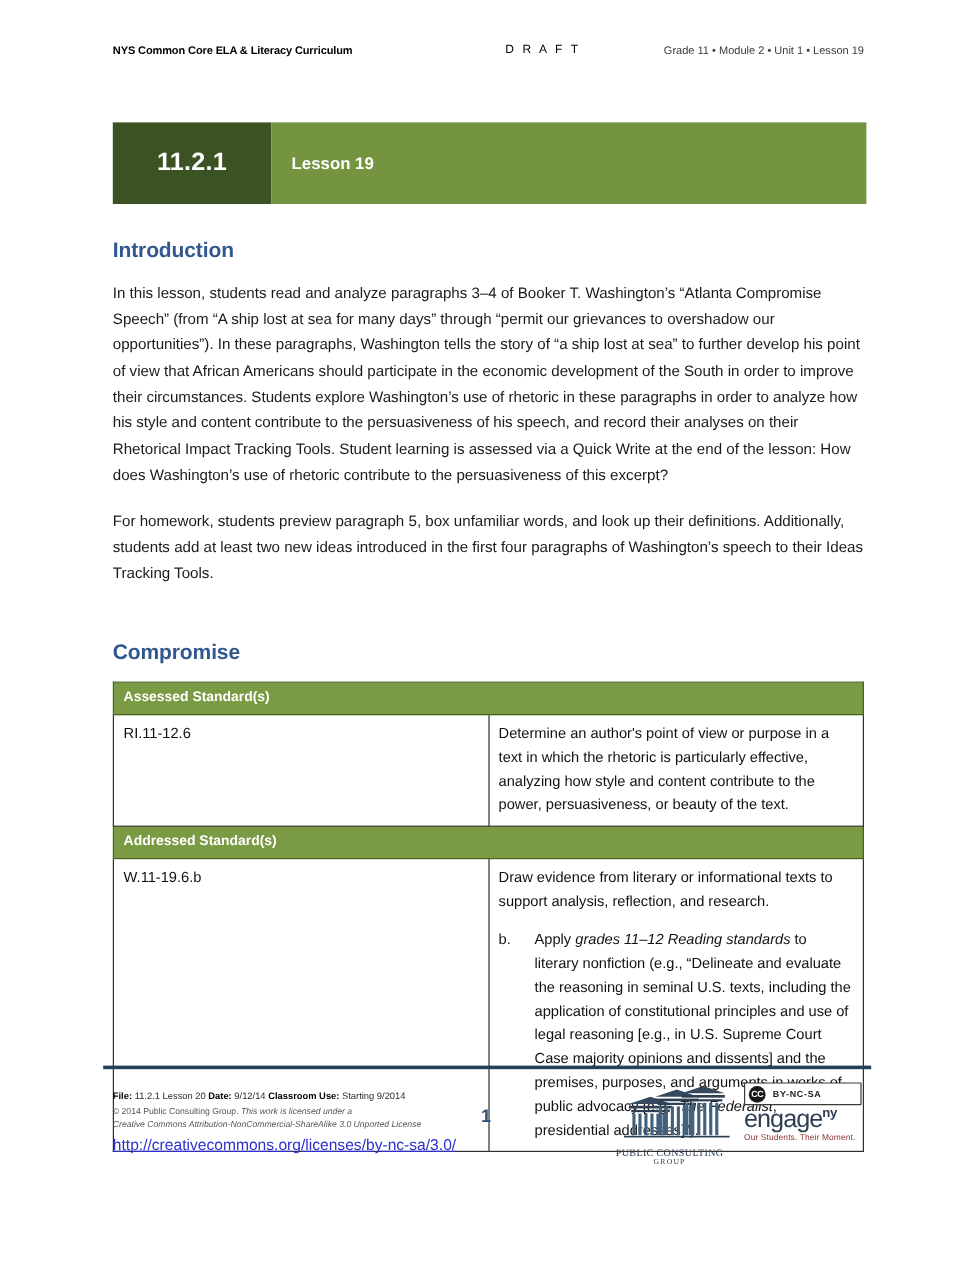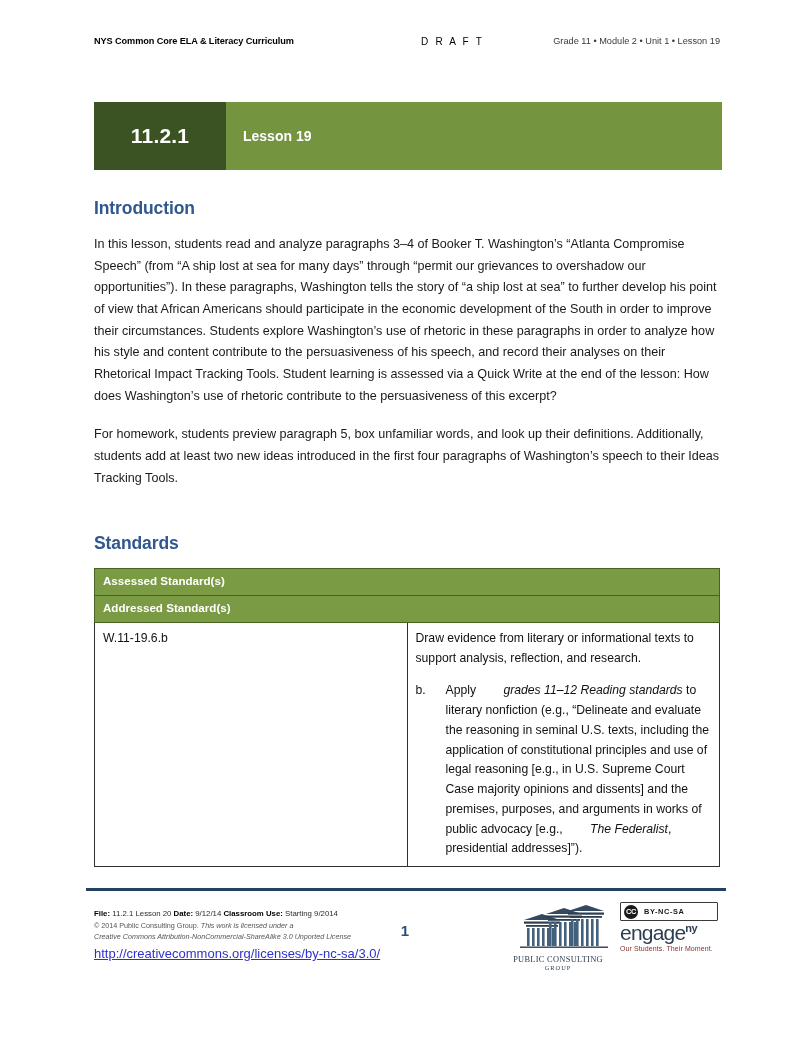--- a/index.html
+++ b/index.html
@@ -20,21 +20,21 @@
     box-sizing: border-box;
   }
 
   
   .doc-header {
     position: absolute;
     left: 94px;
     top: 36px;
     width: 626px;
     display: flex;
-    align-items: flex-start;
+    align-items: center;
     justify-content: space-between;
     font-size: 9.2px;
   }
   .hdr-left {
     font-weight: bold;
     color: #000000;
     letter-spacing: -0.1px;
     white-space: nowrap;
   }
   .hdr-center {
@@ -140,21 +140,21 @@
   }
   .sub-item {
     display: flex;
     margin-top: 13px;
   }
   .sub-letter {
     width: 30px;
     flex: 0 0 30px;
   }
   .sub-body { flex: 1; }
-  .it { font-style: italic; margin-left: 24px; }
+  .it { font-style: italic; }
 
   
   .footer-rule {
     position: absolute;
     left: 86px;
     top: 888px;
     width: 640px;
     height: 3px;
     background: #23405c;
   }
@@ -303,26 +303,30 @@
     <div class="banner-code">11.2.1</div>
     <div class="banner-title">Lesson 19</div>
   </div>
 
   <div class="content">
 
     <h2 class="section-heading">Introduction</h2>
     <p class="body-text">In this lesson, students read and analyze paragraphs 3–4 of Booker T. Washington’s “Atlanta Compromise Speech” (from “A ship lost at sea for many days” through “permit our grievances to overshadow our opportunities”). In these paragraphs, Washington tells the story of “a ship lost at sea” to further develop his point of view that African Americans should participate in the economic development of the South in order to improve their circumstances. Students explore Washington’s use of rhetoric in these paragraphs in order to analyze how his style and content contribute to the persuasiveness of his speech, and record their analyses on their Rhetorical Impact Tracking Tools. Student learning is assessed via a Quick Write at the end of the lesson: How does Washington’s use of rhetoric contribute to the persuasiveness of this excerpt?</p>
     <p class="body-text">For homework, students preview paragraph 5, box unfamiliar words, and look up their definitions. Additionally, students add at least two new ideas introduced in the first four paragraphs of Washington’s speech to their Ideas Tracking Tools.</p>
 
-    <h2 class="section-heading standards">Standards</h2>
+    <h2 class="section-heading standards">Compromise</h2>
 
     <table class="std-table">
       <tbody>
         <tr>
           <td class="hdr" colspan="2">Assessed Standard(s)</td>
+        </tr>
+        <tr>
+          <td class="code">RI.11-12.6</td>
+          <td>Determine an author's point of view or purpose in a text in which the rhetoric is particularly effective, analyzing how style and content contribute to the power, persuasiveness, or beauty of the text.</td>
         </tr>
         <tr>
           <td class="hdr" colspan="2">Addressed Standard(s)</td>
         </tr>
         <tr>
           <td class="code">W.11-19.6.b</td>
           <td>
             <div>Draw evidence from literary or informational texts to support analysis, reflection, and research.</div>
             <div class="sub-item">
               <span class="sub-letter">b.</span>

